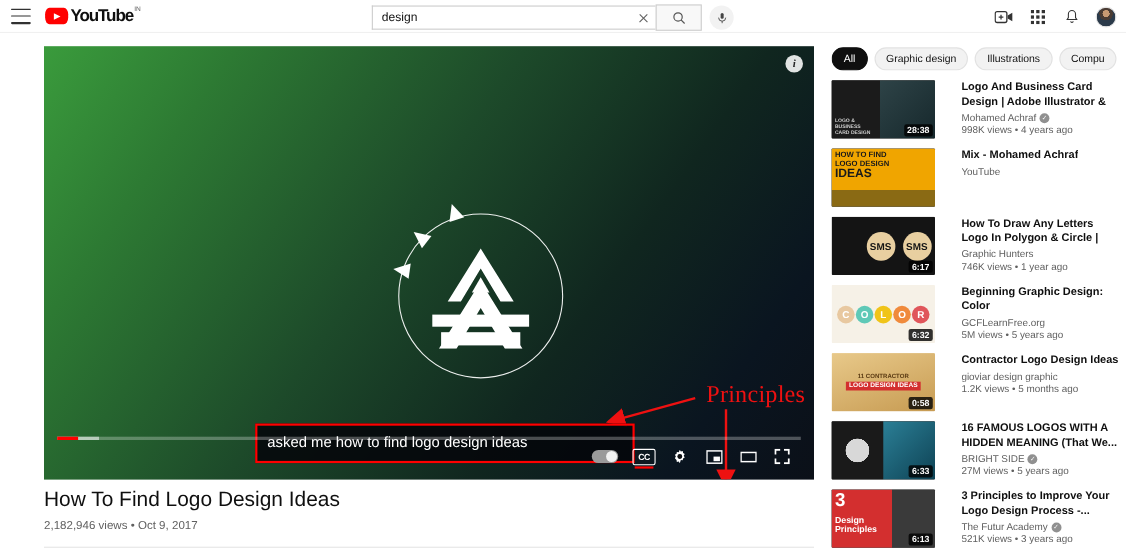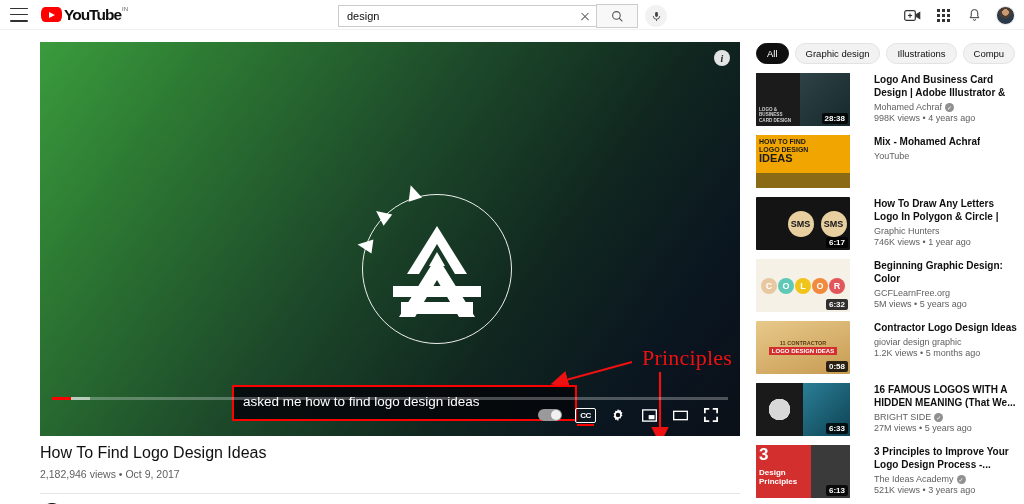--- a/index.html
+++ b/index.html
@@ -173,21 +173,21 @@
     width: 21px; height: 15px; border: 1.4px solid #fff; border-radius: 2px;
     display: flex; align-items: center; justify-content: center;
     font-size: 8px; font-weight: bold; color: #fff; letter-spacing: -0.5px;
     position: relative; cursor: pointer;
   }
   .cc-btn::after {
     content: ""; position: absolute; left: 1px; bottom: -4px; right: 1px; height: 2px; background: #ff0000;
   }
 
   
-  .video-title { margin-top: 8px; font-size: 16px; font-weight: normal; color: #0f0f0f; }
+  .video-title { margin-top: 8px; font-size: 19px; font-weight: normal; color: #0f0f0f; }
   .video-meta { margin-top: 6px; font-size: 10.5px; color: #606060; }
 
   .divider { margin-top: 13px; height: 1px; background: #e5e5e5; width: 700px; }
 
   .channel-row { margin-top: 9px; display: flex; align-items: center; }
   .channel-avatar {
     width: 24px; height: 24px; border-radius: 50%; background: #0d0d0d;
     display: flex; align-items: center; justify-content: center; flex: none;
   }
   .verified {
@@ -559,20 +559,20 @@
       <div class="th-princ">
         <div style="font-size:17px;font-weight:bold;line-height:15px;">3</div>
         <div style="font-size:8px;font-weight:bold;line-height:9px;margin-top:6px;">Design</div>
         <div style="font-size:8px;font-weight:bold;line-height:9px;">Principles</div>
       </div>
       <div class="dur">6:13</div>
     </div>
     <div class="rec-info">
       <div class="rec-title">3 Principles to Improve Your Logo Design Process -...</div>
       <div class="rec-chan">
-        <span>The Ideas Academy</span>
+        <span>The Futur Academy</span>
         <span class="verified">✓</span>
       </div>
       <div class="rec-stats">521K views • 3 years ago</div>
     </div>
   </div>
 
 </div>
 
 </body></html>

